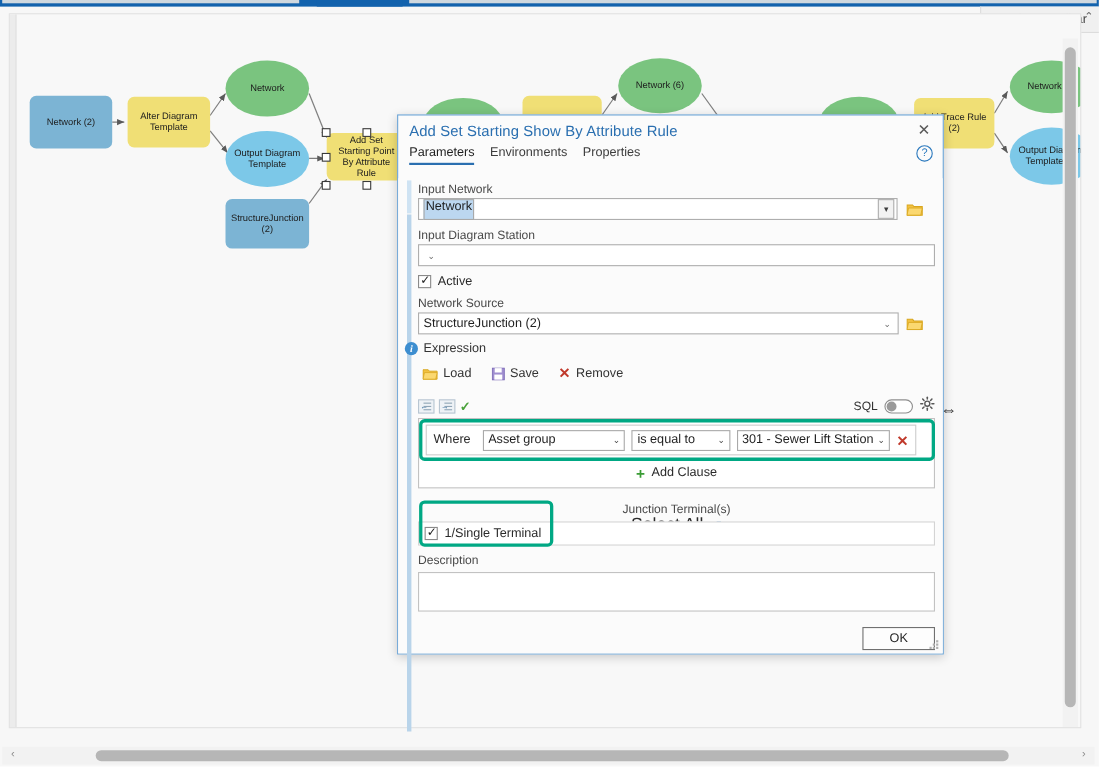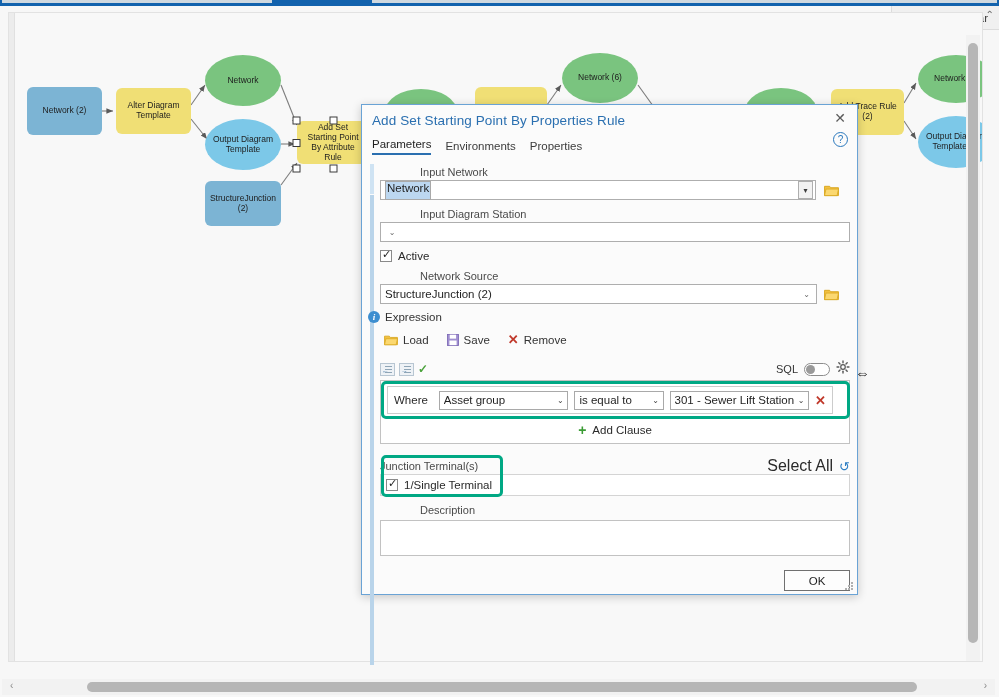--- a/index.html
+++ b/index.html
@@ -110,21 +110,21 @@
   .dlg-title {
     font-size: 13.5px; color: #2a6fb0; letter-spacing: 0.1px;
   }
   .dlg-close {
     position: absolute; right: 8px; top: 5px;
     width: 18px; height: 18px; line-height: 17px; text-align: center;
     font-size: 14px; color: #5b5b5b; cursor: pointer;
   }
   .dlg-tabs {
     position: relative; height: 22px; padding: 0 10px;
-    display: flex; align-items: flex-end; gap: 14px;
+    display: flex; align-items: flex-start; gap: 14px;
   }
   .dlg-tab {
     font-size: 11.5px; color: #3c3c3c; padding-bottom: 3px; cursor: pointer;
   }
   .dlg-tab.active { color: #1f1f1f; border-bottom: 2px solid #2a6fb0; }
   .dlg-help {
     position: absolute; right: 9px; top: -1px;
     width: 15px; height: 15px; border-radius: 50%;
     border: 1px solid #2a78bd; color: #2a78bd;
     font-size: 10px; line-height: 13px; text-align: center; cursor: pointer;
@@ -137,21 +137,21 @@
   .accent-rail {
     position: absolute; left: 8px; top: 2px; width: 4px; height: 30px;
     background: #cfe3f3;
   }
   .blue-rule {
     position: absolute; left: 8px; top: 33px; width: 4px; height: 470px;
     background: #b9d4ea;
   }
 
   .fld { position: absolute; }
-  .fld-label { font-size: 11px; color: #4a4a4a; margin-bottom: 2px; margin-left: 40px; }
+  .fld-label { font-size: 11px; color: #4a4a4a; margin-bottom: 2px; }
 
   .inp {
     height: 20px; background: #fff;
     border: 1px solid #aeaeae;
     display: flex; align-items: center;
     font-size: 11.5px; color: #1f1f1f;
     padding: 0 2px 0 4px;
   }
   .inp .val { flex: 1; overflow: hidden; white-space: nowrap; }
   .inp .val.sel { background: #bcd7f0; display: inline-block; flex: none; padding: 0 1px; }
@@ -393,21 +393,21 @@
 
   <div class="hscroll">
     <div class="arr-l">‹</div>
     <div class="thumb"></div>
     <div class="arr-r">›</div>
   </div>
 
   <div class="dialog">
 
     <div class="dlg-title-row">
-      <span class="dlg-title">Add Set Starting Point By Properties Rule</span>
+      <span class="dlg-title">Add Set Starting Show By Attribute Rule</span>
       <span class="dlg-close">✕</span>
     </div>
 
     <div class="dlg-tabs">
       <span class="dlg-tab active">Parameters</span>
       <span class="dlg-tab">Environments</span>
       <span class="dlg-tab">Properties</span>
       <span class="dlg-help">?</span>
     </div>
 
@@ -549,21 +549,21 @@
         </div>
         <div class="add-clause" style="left:0; top:38px; width:468px; height:22px;">
           <span class="plus-green">+</span>
           <span>Add Clause</span>
         </div>
       </div>
 
       <div class="highlight-box" style="left:19px; top:219px; width:469px; height:38px;"></div>
 
       <div class="fld" style="left:18px; top:295px; width:470px;">
-        <div style="display:flex; align-items:center; justify-content:space-between;">
+        <div style="display:flex; align-items:center; justify-content:space-between;flex-direction:column;">
           <span class="fld-label" style="margin:0;">Junction Terminal(s)</span>
           <span style="display:flex; align-items:center; gap:6px;">
             <span class="select-all">Select All</span>
             <span class="refresh-ic">↺</span>
           </span>
         </div>
       </div>
       <div class="term-list" style="left:18px; top:312px; width:470px; height:22px;">
         <div class="chk-row" style="padding:4px 0 0 5px;">
           <span class="chkbox checked"></span>

